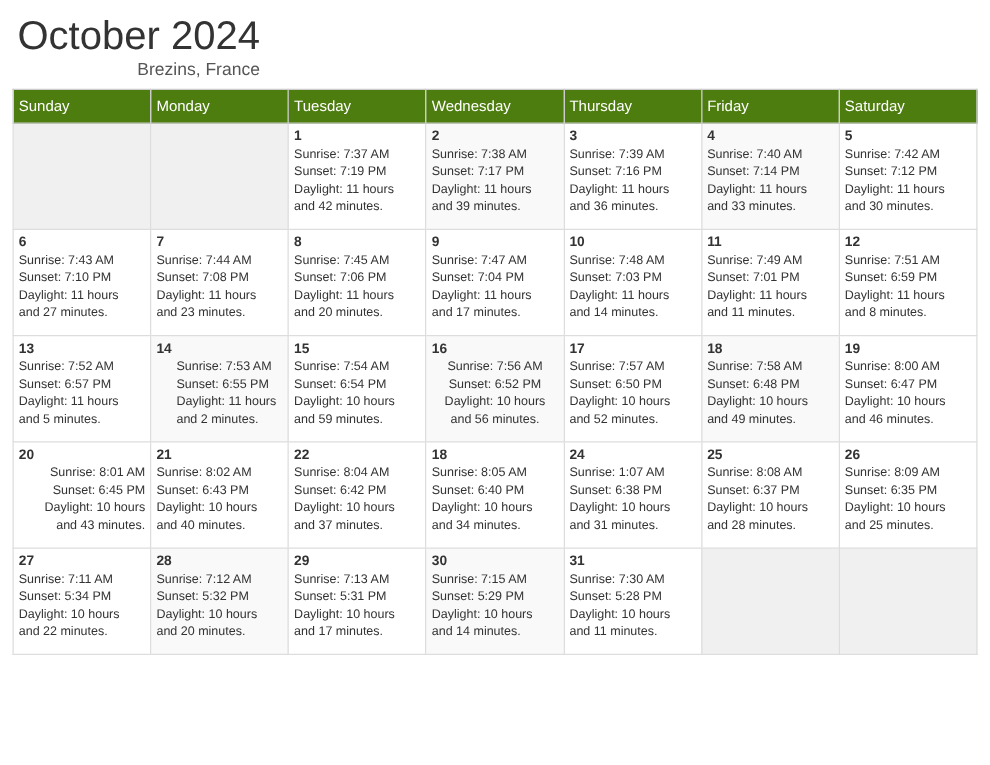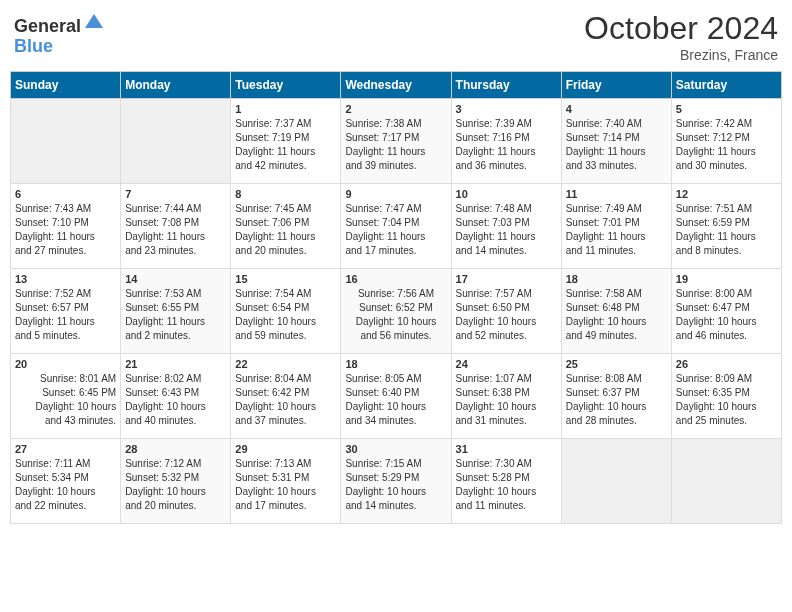--- a/index.html
+++ b/index.html
@@ -46,24 +46,24 @@
     .subtitle {
       font-size: 14px;
       color: #555;
     }
     table {
       width: 100%;
       border-collapse: collapse;
       table-layout: fixed;
     }
     thead tr th {
-      background-color: #0369a1;
+      background-color: #4d7c0f;
       color: #fff;
       font-size: 12px;
-      font-weight: bold;
+      font-weight: normal;
       padding: 6px 4px;
       text-align: left;
       border: 1px solid #ccc;
     }
     tbody tr td {
       border: 1px solid #ddd;
       vertical-align: top;
       padding: 4px;
       font-size: 10px;
       color: #333;
@@ -88,30 +88,20 @@
       color: #333;
     }
     .empty {
       background: #f0f0f0 !important;
     }
   </style>
 </head>
 <body>
 
 <div class="header">
-  <div class="logo">
-    <div>
-      <div class="logo-text">
-        General<svg class="logo-icon" viewBox="0 0 22 22" xmlns="http://www.w3.org/2000/svg">
-            <polygon points="2,18 11,4 20,18" fill="#4a90d9"></polygon>
-          </svg>
-      </div>
-      <div class="logo-text"><span>Blue</span></div>
-    </div>
-  </div>
   <div class="title-block">
     <div class="month-title">October 2024</div>
     <div class="subtitle">Brezins, France</div>
   </div>
 </div>
 
 <table>
   <thead>
     <tr id="weekday-header">
         <th>Sunday</th>
@@ -217,21 +207,21 @@
       <tr>
         <td>
           <span class="day-number">13</span>
           <div class="day-info" style="white-space: pre-line;">Sunrise: 7:52 AM
 Sunset: 6:57 PM
 Daylight: 11 hours
 and 5 minutes.</div>
         </td>
         <td>
           <span class="day-number">14</span>
-          <div class="day-info" style="white-space: pre-line;">Sunrise: 7:53 AM
+          <div class="day-info" style="white-space: pre-line; margin-left: 16px;">Sunrise: 7:53 AM
 Sunset: 6:55 PM
 Daylight: 11 hours
 and 2 minutes.</div>
         </td>
         <td>
           <span class="day-number">15</span>
           <div class="day-info" style="white-space: pre-line;">Sunrise: 7:54 AM
 Sunset: 6:54 PM
 Daylight: 10 hours
 and 59 minutes.</div>

